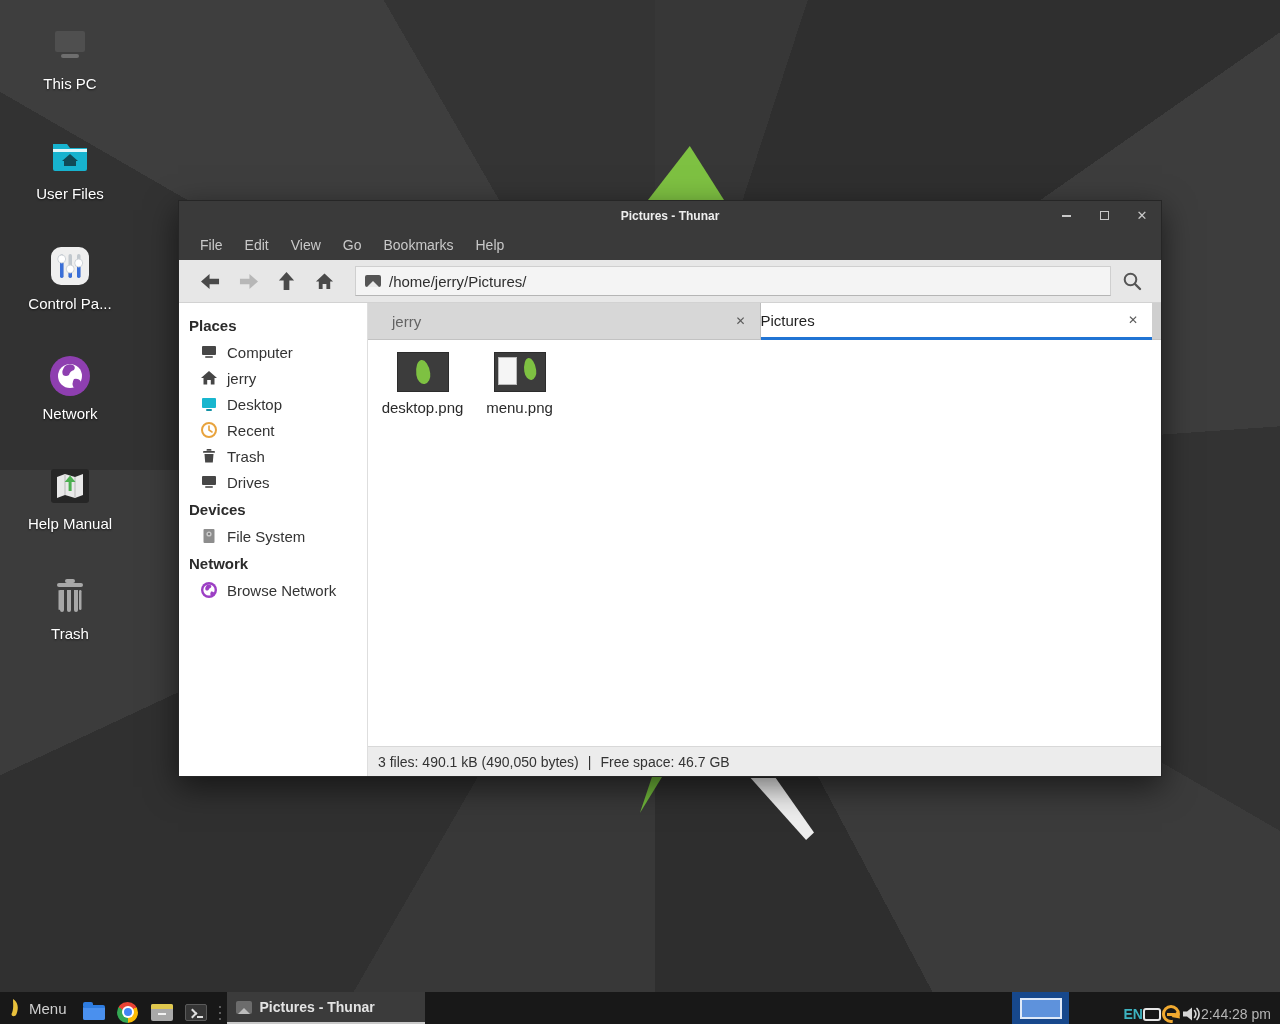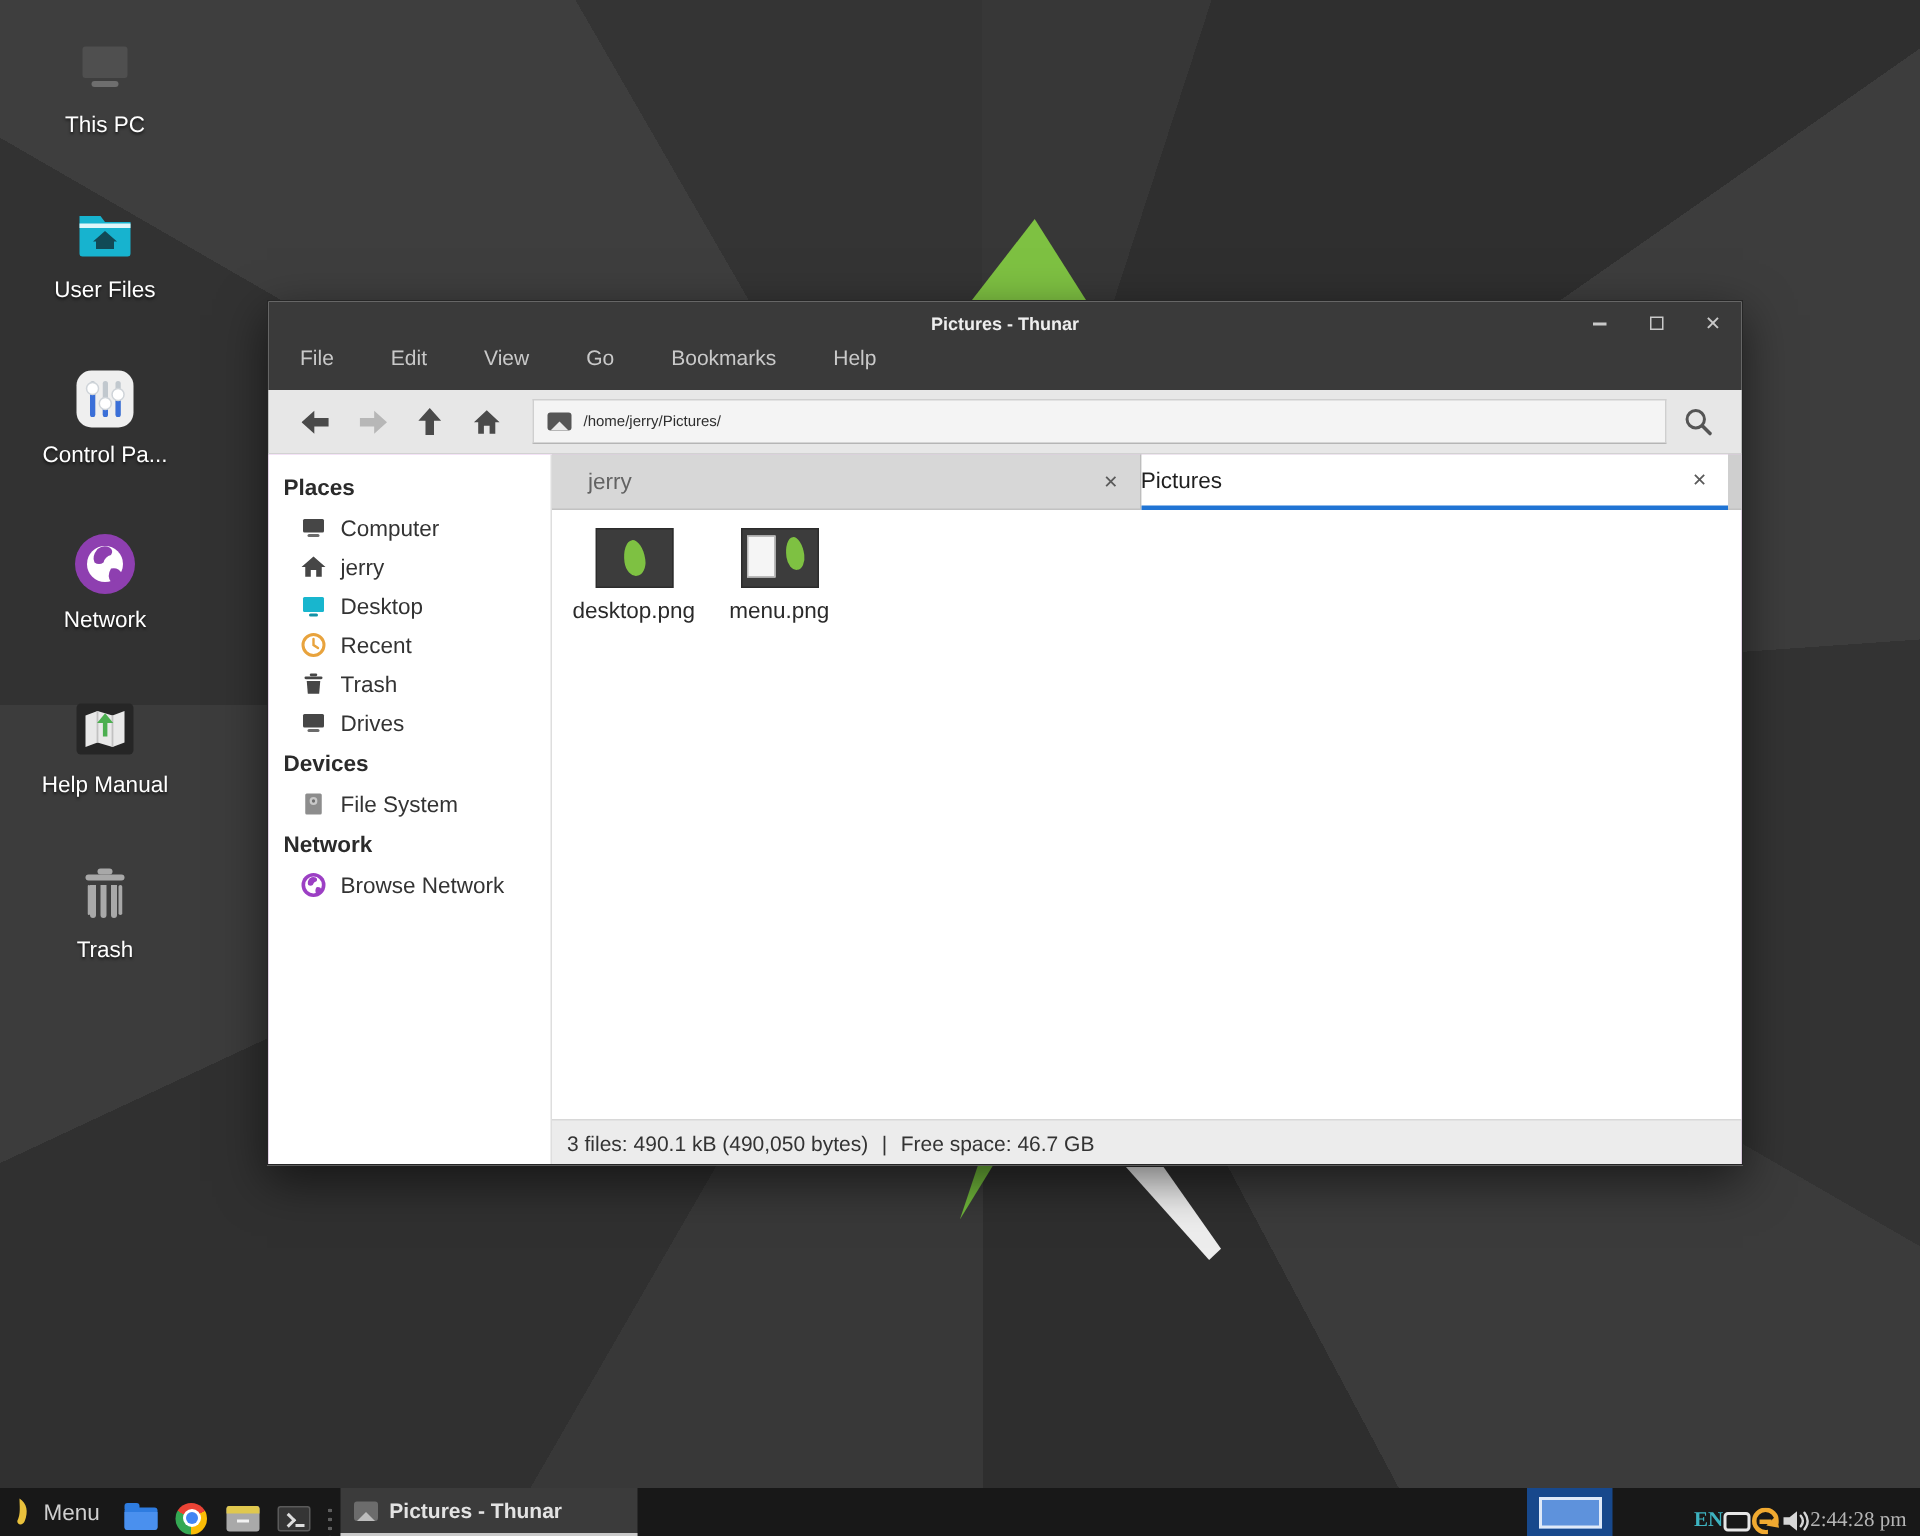--- a/index.html
+++ b/index.html
@@ -40,33 +40,33 @@
   }
   .titlebar { height:29px; background:#3a3a3a; position:relative;
     display:flex; align-items:center; justify-content:center; flex:0 0 auto; }
   .title-text { font-size:12px; font-weight:bold; color:#eeeeee; }
   .win-controls { position:absolute; right:12px; top:0; height:29px; display:flex; align-items:center; gap:24px; }
   .ctrl { width:14px; height:14px; display:flex; align-items:center; justify-content:center; color:#c9c9c9; cursor:pointer; }
   .min-bar { width:9px; height:2px; background:#c9c9c9; }
   .max-box { width:9px; height:9px; border:1.5px solid #c9c9c9; }
   .close-x { font-size:13px; line-height:1; }
 
-  .menubar { height:30px; background:#3a3a3a; display:flex; align-items:flex-start; padding-left:10px; flex:0 0 auto;gap:16px; }
+  .menubar { height:30px; background:#3a3a3a; display:flex; align-items:center; padding-left:10px; flex:0 0 auto; }
   .menu-item { padding:0 11px; font-size:14px; color:#c9c9c9; cursor:pointer; }
 
   .toolbar { height:43px; background:#e7e7e7; border-bottom:1px solid #d2d2d2;
     display:flex; align-items:center; padding:0 8px 0 12px; flex:0 0 auto; }
   .nav-btn { width:38px; height:32px; display:flex; align-items:center; justify-content:center; cursor:pointer; }
   .pathbar { flex:1; height:30px; margin-left:12px; background:#f4f4f4;
     border:1px solid #cfcfcf; border-bottom-color:#b5b5b5;
     display:flex; align-items:center; padding:0 9px; gap:8px; }
   .path-img-icon { width:16px; height:12px; background:#555; border-radius:2px; position:relative; overflow:hidden; flex:0 0 auto; }
   .path-img-icon::after { content:""; position:absolute; left:2px; bottom:0; width:0; height:0;
     border-left:6px solid transparent; border-right:6px solid transparent; border-bottom:6px solid #e9e9e9; }
-  .path-text { font-size:10px; color:#2e2e2e; white-space:nowrap; }
+  .path-text { font-size:15px; color:#2e2e2e; white-space:nowrap; }
   .search-btn { width:42px; height:32px; display:flex; align-items:center; justify-content:center; cursor:pointer; }
 
   .content { flex:1; display:flex; min-height:0; background:#f0abfc; }
   .sidebar { width:189px; flex:0 0 auto; background:#ffffff; border-right:1px solid #dedede; padding-top:8px; overflow:hidden; }
   .side-header { font-weight:bold; font-size:15px; color:#2b2b2b; padding:6px 10px 5px 10px; }
   .side-item { display:flex; align-items:center; gap:9px; height:26px; padding-left:21px; font-size:15px; color:#333; cursor:pointer; }
   .side-item .sicon { width:18px; height:18px; display:flex; align-items:center; justify-content:center; flex:0 0 auto; }
 
   .main { flex:1; display:flex; flex-direction:column; min-width:0; }
   .tabbar { height:37px; background:#cfcfcf; display:flex; flex:0 0 auto; }
@@ -126,21 +126,21 @@
     background:radial-gradient(circle, #5e5e5e 1.2px, transparent 1.4px) 2px 0 / 4px 6px repeat-y; }
   .task-btn { width:198px; height:32px; background:#3b3b3b; border-bottom:2px solid #c9c9c9;
     display:flex; align-items:center; gap:8px; padding-left:9px; cursor:pointer; }
   .task-icon { width:16px; height:13px; background:#6c6c6c; border-radius:2px; position:relative; overflow:hidden; }
   .task-icon::after { content:""; position:absolute; left:2px; bottom:0; width:0; height:0;
     border-left:6px solid transparent; border-right:6px solid transparent; border-bottom:6px solid #bdbdbd; }
   .task-label { font-size:14px; font-weight:bold; color:#e3e3e3; white-space:nowrap; }
   .tb-spacer { flex:1; }
   .pager { width:57px; height:32px; background:#17488c; display:flex; align-items:center; justify-content:center; cursor:pointer; }
   .pager-ws { width:42px; height:21px; background:#5e92dc; border:2px solid #dfe9f8; }
-  .tray { display:flex; align-items:center; margin-left:54px; padding-right:9px;font-family:Liberation Serif, serif; }
+  .tray { display:flex; align-items:center; margin-left:54px; padding-right:9px; }
   .kb-layout { color:#3db3c0; font-weight:bold; font-size:14px; cursor:pointer; }
   .screen-ind { width:18px; height:13px; border:2px solid #e6e6e6; border-radius:3px; cursor:pointer; }
   .update-ind { width:20px; height:20px; position:relative; cursor:pointer; }
   .update-ring { position:absolute; inset:1px; border:3px solid #f0a930; border-radius:50%;
     clip-path:polygon(0 0, 100% 0, 100% 60%, 60% 60%, 60% 100%, 0 100%); }
   .update-arrow { position:absolute; right:0px; top:7px; width:0; height:0;
     border-top:5px solid transparent; border-bottom:5px solid transparent; border-left:7px solid #f0a930; transform:rotate(45deg); }
   .update-dash { position:absolute; left:6px; top:9px; width:8px; height:2.5px; background:#f0a930; }
   .clock { color:#b5b5b5; font-size:14px; white-space:nowrap; }
   svg { display:block; }

